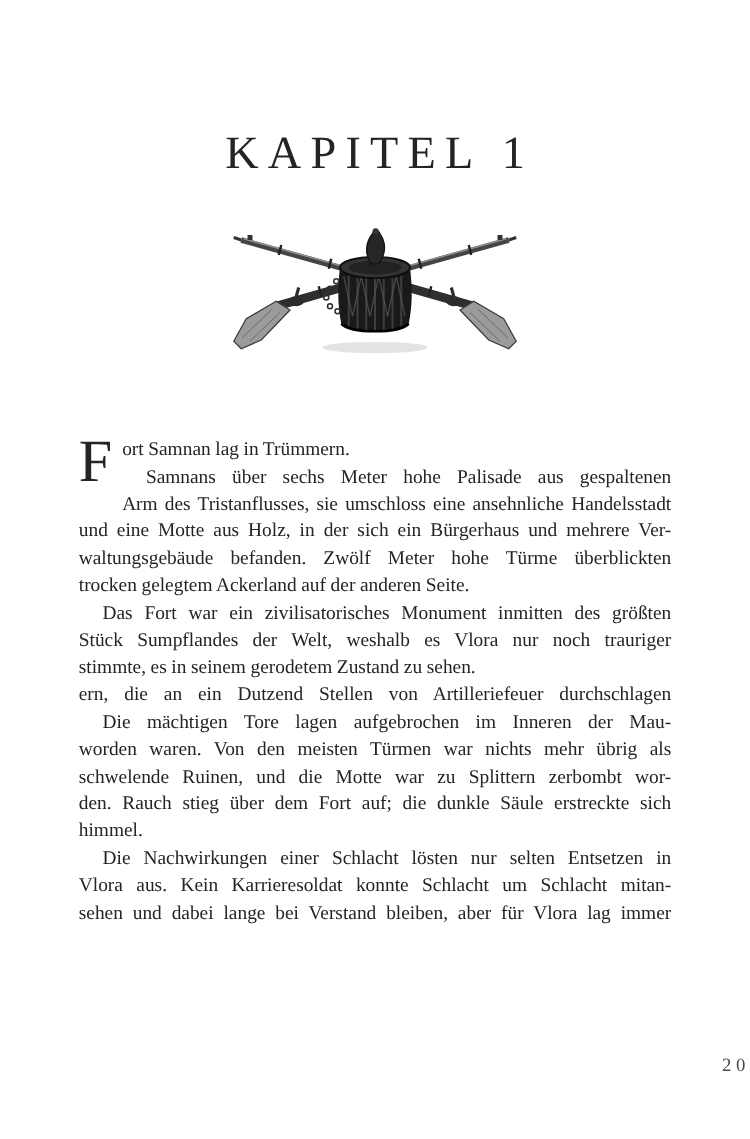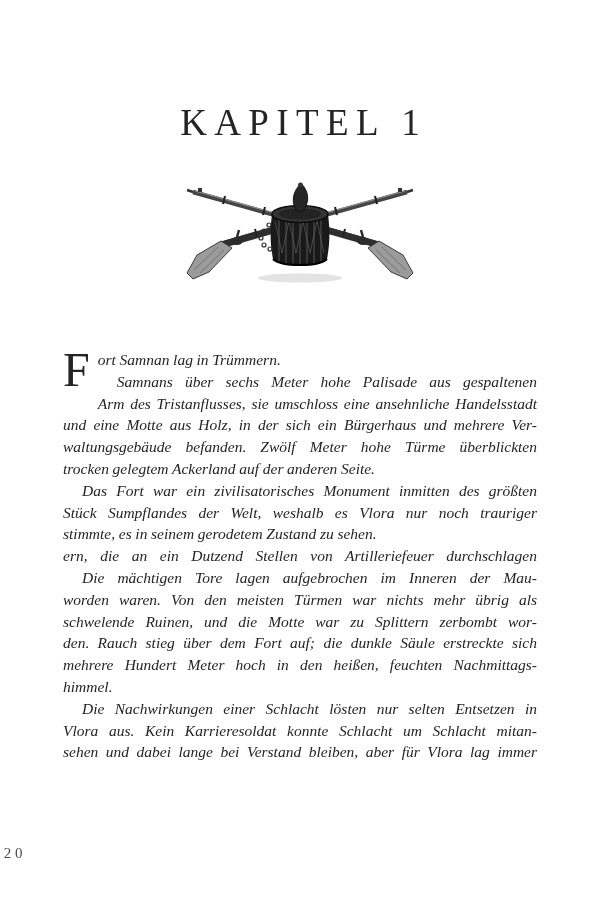--- a/index.html
+++ b/index.html
@@ -50,30 +50,30 @@
 
   .dropcap {
     float: left;
     font-size: 48px;
     line-height: 40px;
     height: 43px;
     margin: 1px 8px 0 0;
     color: var(--ink, #1c1c1c);
   }
 
-  .line { text-align: justify; text-align-last: left; font-style: italic; }
+  .line { text-align: justify; text-align-last: left; }
   .line.j { text-align-last: justify; }
   .line.ind { text-indent: 19px; }
 
   .folio {
     position: absolute;
     top: 845px;
     left: 0;
     width: 600px;
-    text-align: left;
+    text-align: right;
     font-size: 15px;
     letter-spacing: 0.25em;
     text-indent: 0.25em;
     color: var(--folio, #4a4a4a);
   }
 </style>
 </head>
 <body>
 
 <div class="page" style="--paper: #ffffff; --ink: #242424; --folio: #4a4a4a;">
@@ -157,21 +157,20 @@
         <div class="line j">waltungsgebäude befanden. Zwölf Meter hohe Türme überblickten</div>
         <div class="line">trocken gelegtem Ackerland auf der anderen Seite.</div>
         <div class="line j ind">Das Fort war ein zivilisatorisches Monument inmitten des größten</div>
         <div class="line j">Stück Sumpflandes der Welt, weshalb es Vlora nur noch trauriger</div>
         <div class="line">stimmte, es in seinem gerodetem Zustand zu sehen.</div>
         <div class="line j">ern, die an ein Dutzend Stellen von Artilleriefeuer durchschlagen</div>
         <div class="line j ind">Die mächtigen Tore lagen aufgebrochen im Inneren der Mau-</div>
         <div class="line j">worden waren. Von den meisten Türmen war nichts mehr übrig als</div>
         <div class="line j">schwelende Ruinen, und die Motte war zu Splittern zerbombt wor-</div>
         <div class="line j">den. Rauch stieg über dem Fort auf; die dunkle Säule erstreckte sich</div>
-        <div class="line j">mehrere Hundert Meter hoch in den heißen, feuchten Nachmittags-</div>
         <div class="line">himmel.</div>
         <div class="line j ind">Die Nachwirkungen einer Schlacht lösten nur selten Entsetzen in</div>
         <div class="line j">Vlora aus. Kein Karrieresoldat konnte Schlacht um Schlacht mitan-</div>
         <div class="line j">sehen und dabei lange bei Verstand bleiben, aber für Vlora lag immer</div>
       </div>
   </div>
 
   <div class="folio">20</div>
 
 </div>

